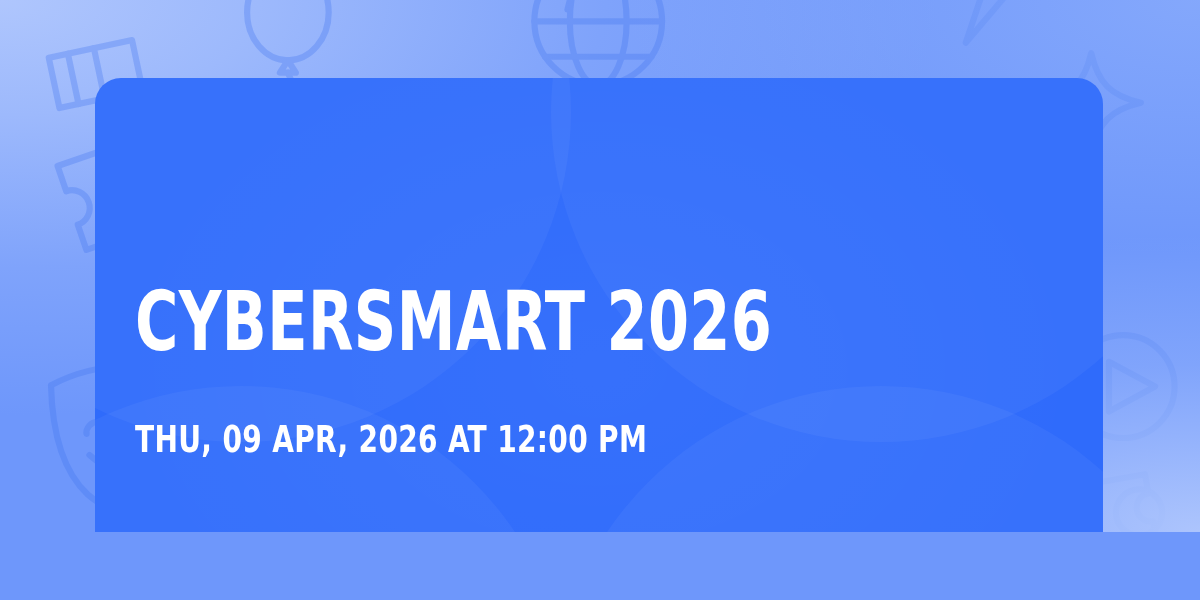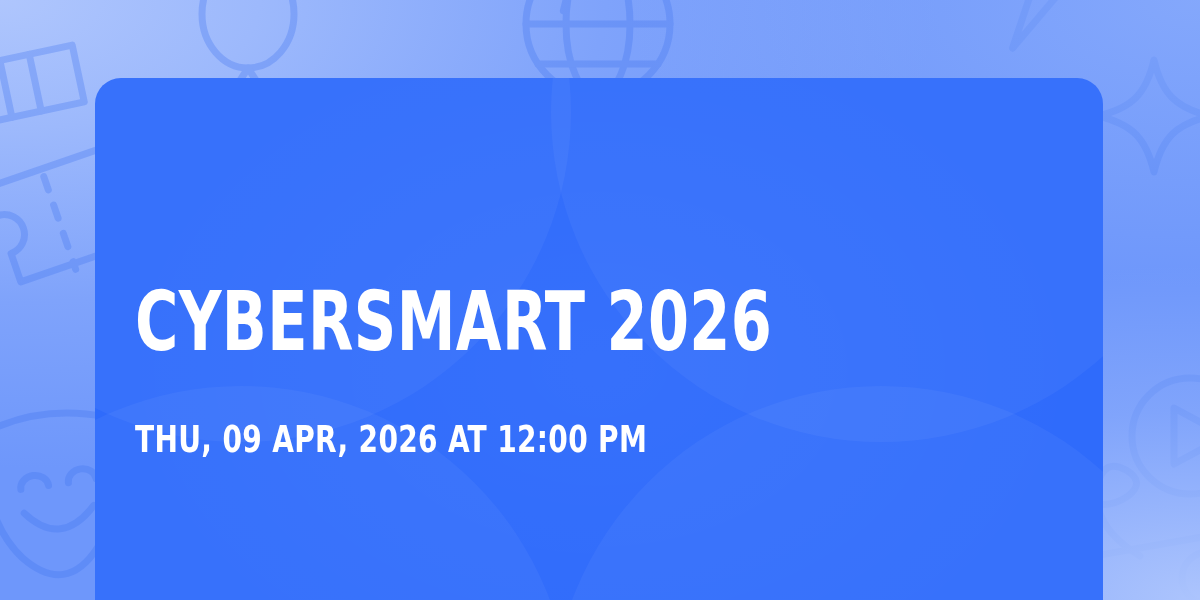--- a/index.html
+++ b/index.html
@@ -11,21 +11,21 @@
   }
 
   body {
     font-family: "Liberation Sans", sans-serif;
     background: #6E97FB;
   }
 
   #stage {
     position: relative;
     width: 1200px;
-    height: 600px;
+    height: 532px;
     overflow: hidden;
     background: #15803d;
   }
 
   
   .bg-base {
     position: absolute;
     inset: 0;
     background:
       radial-gradient(120% 120% at 0% 0%,   #AFC6FD 0%,  #9DB9FC 18%, #7FA3FB 42%, #6E97FB 65%, #6E97FB 100%),

